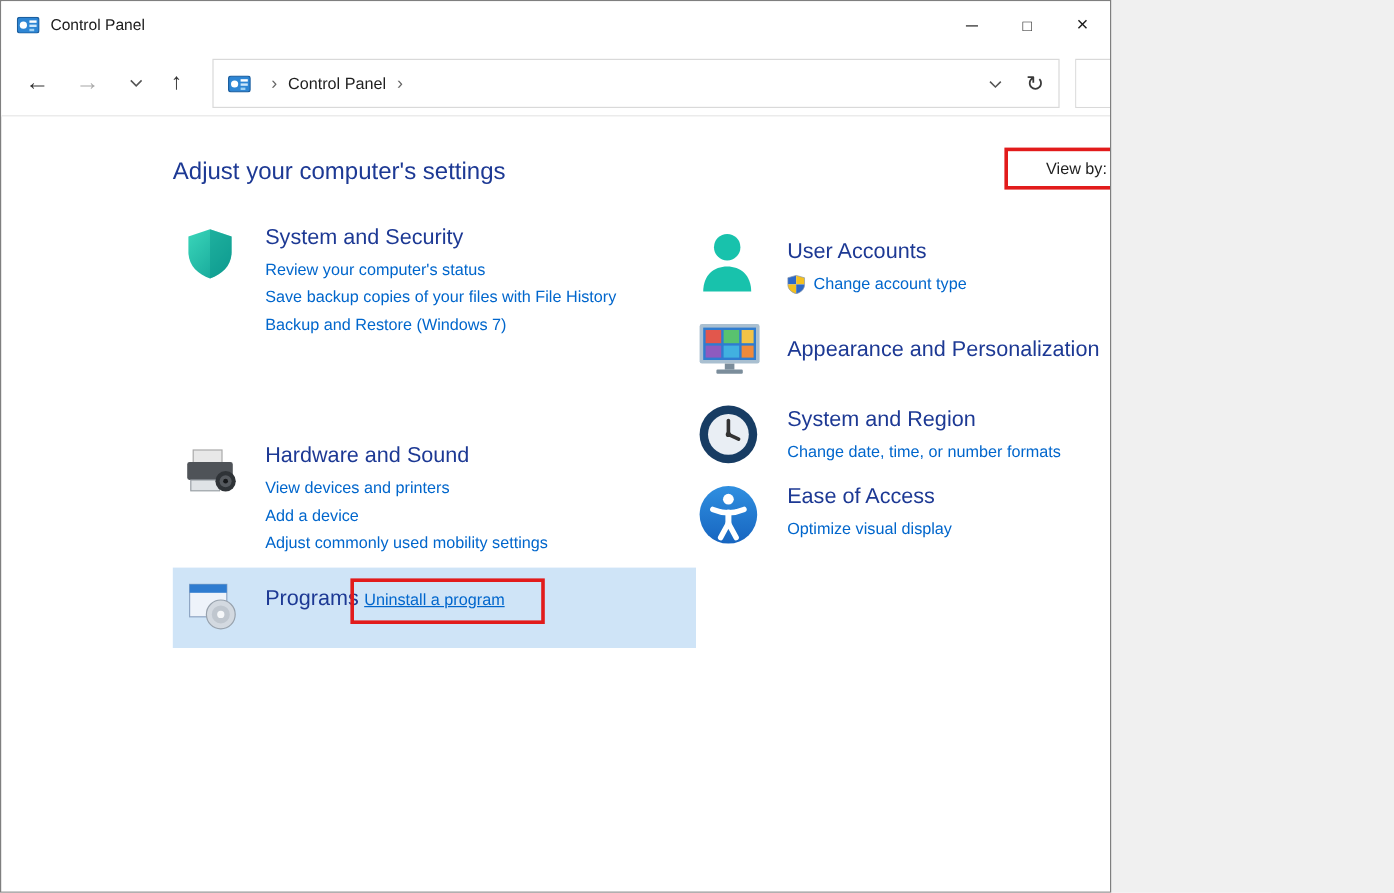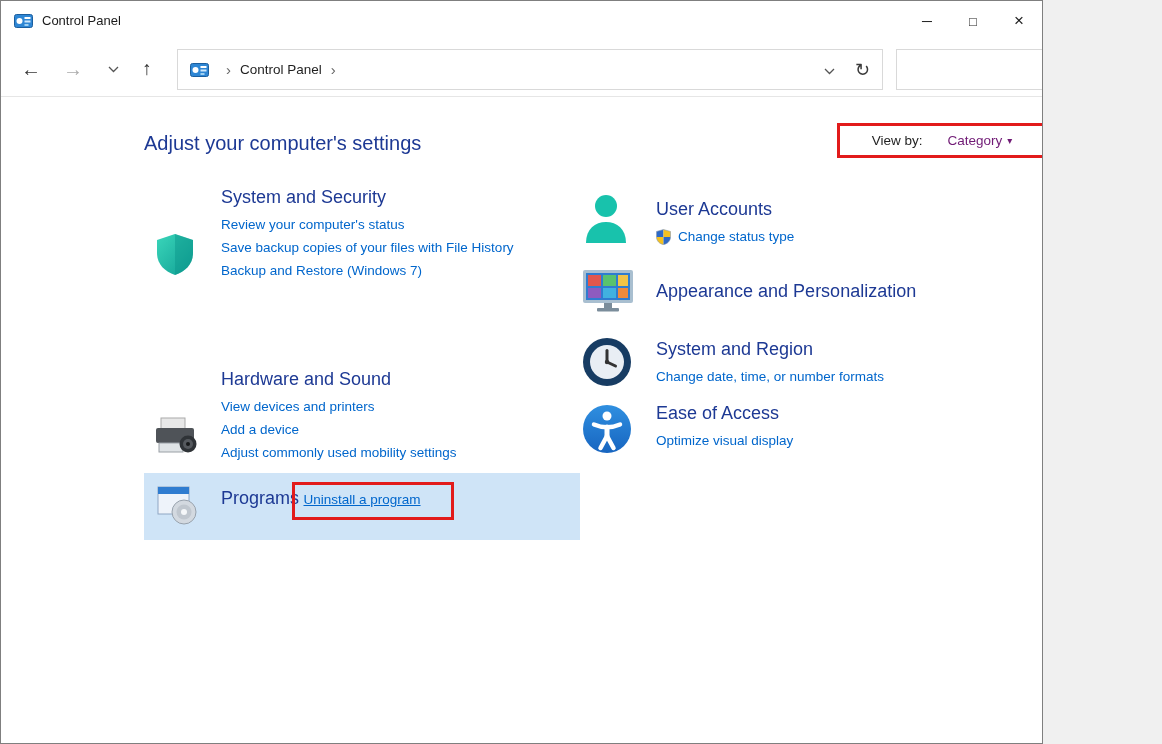--- a/index.html
+++ b/index.html
@@ -1,18 +1,18 @@
 <!DOCTYPE html>
 <html><head>
 <meta charset="utf-8">
 <style>
   * { margin:0; padding:0; box-sizing:border-box; }
   body { background:#f0f0f0; font-family:"Liberation Sans", sans-serif; }
   .window {
-    position:relative; width:1043px; height:744px; background:#fff;
+    position:relative; width:926px; height:744px; background:#fff;
     border:1px solid #7f7f7f; overflow:hidden;
   }
   
   .titlebar { position:absolute; top:0; left:0; right:0; height:40px; background:#fff; }
   .titlebar-icon { position:absolute; left:13px; top:13px; width:19px; height:14px; }
   .titlebar-title { position:absolute; left:41px; top:12px; font-size:13px; color:#1a1a1a; }
   .win-btn { position:absolute; top:0; width:46px; height:40px; display:flex; align-items:center; justify-content:center; color:#1a1a1a; cursor:default; }
   .btn-min { right:92px; font-size:14px; }
   .btn-max { right:46px; font-size:13px; }
   .btn-close { right:0; font-size:17px; }
@@ -44,21 +44,21 @@
   .viewby-box {
     position:absolute; left:836px; top:122px; width:210px; height:35px;
     border:3px solid #e21b1b; display:flex; align-items:center; justify-content:center; gap:25px;
   }
   .viewby-label { font-size:13.5px; color:#1f1f1f; }
   .viewby-value { font-size:13.5px; color:#701a75; cursor:pointer; display:flex; align-items:center; gap:5px; }
   .dd-arrow { font-size:10px; }
   
   .cat { position:absolute; display:flex; }
   .cat-icon { flex:0 0 auto; }
-  .cat-left { left:150px; width:440px;align-items:flex-end; }
+  .cat-left { left:150px; width:440px; }
   .cat-left .cat-icon { width:70px; }
   .cat-right { left:580px; width:480px; }
   .cat-right .cat-icon { width:75px; }
   .cat-title { display:inline-block; font-size:18px; color:#1d3994; text-decoration:none; margin-bottom:5px; cursor:pointer; }
   .cat-link { display:block; font-size:13.5px; color:#0066cc; text-decoration:none; line-height:23px; cursor:pointer; }
   .link-row { display:flex; align-items:center; gap:7px; line-height:23px; }
   .programs-row {
     position:absolute; left:143px; top:472px; width:436px; height:67px;
     background:#cfe4f7; display:flex; padding:8px 0 0 9px;
   }
@@ -220,21 +220,21 @@
               </defs>
             <g clip-path="url(#sclip)">
               <rect x="0" y="0" width="7.5" height="8" fill="#2e69c6"></rect>
               <rect x="7.5" y="0" width="7.5" height="8" fill="#f4c01e"></rect>
               <rect x="0" y="8" width="7.5" height="8" fill="#f4c01e"></rect>
               <rect x="7.5" y="8" width="7.5" height="8" fill="#2e69c6"></rect>
             </g>
             <path d="M7.5 0.5 L14.5 2.5 V8 C14.5 12 11.5 14.7 7.5 15.7 C3.5 14.7 0.5 12 0.5 8 V2.5 Z" fill="none" stroke="#8a98ad" stroke-width="0.6"></path>
           </svg>
         </span>
-        <a class="cat-link" style="display:inline">Change status type</a>
+        <a class="cat-link" style="display:inline">Change account type</a>
       </div>
     </div>
   </div>
 
   <div class="cat cat-right" style="top:266px">
     <span class="cat-icon">
       <svg width="56" height="50" viewBox="0 0 56 50">
         <rect x="2" y="3" width="50" height="33" rx="2" fill="#a9bfd0"></rect>
         <rect x="5" y="6" width="44" height="27" fill="#2f7cd0"></rect>
         <rect x="7" y="8" width="13" height="11" fill="#e2574c"></rect>

